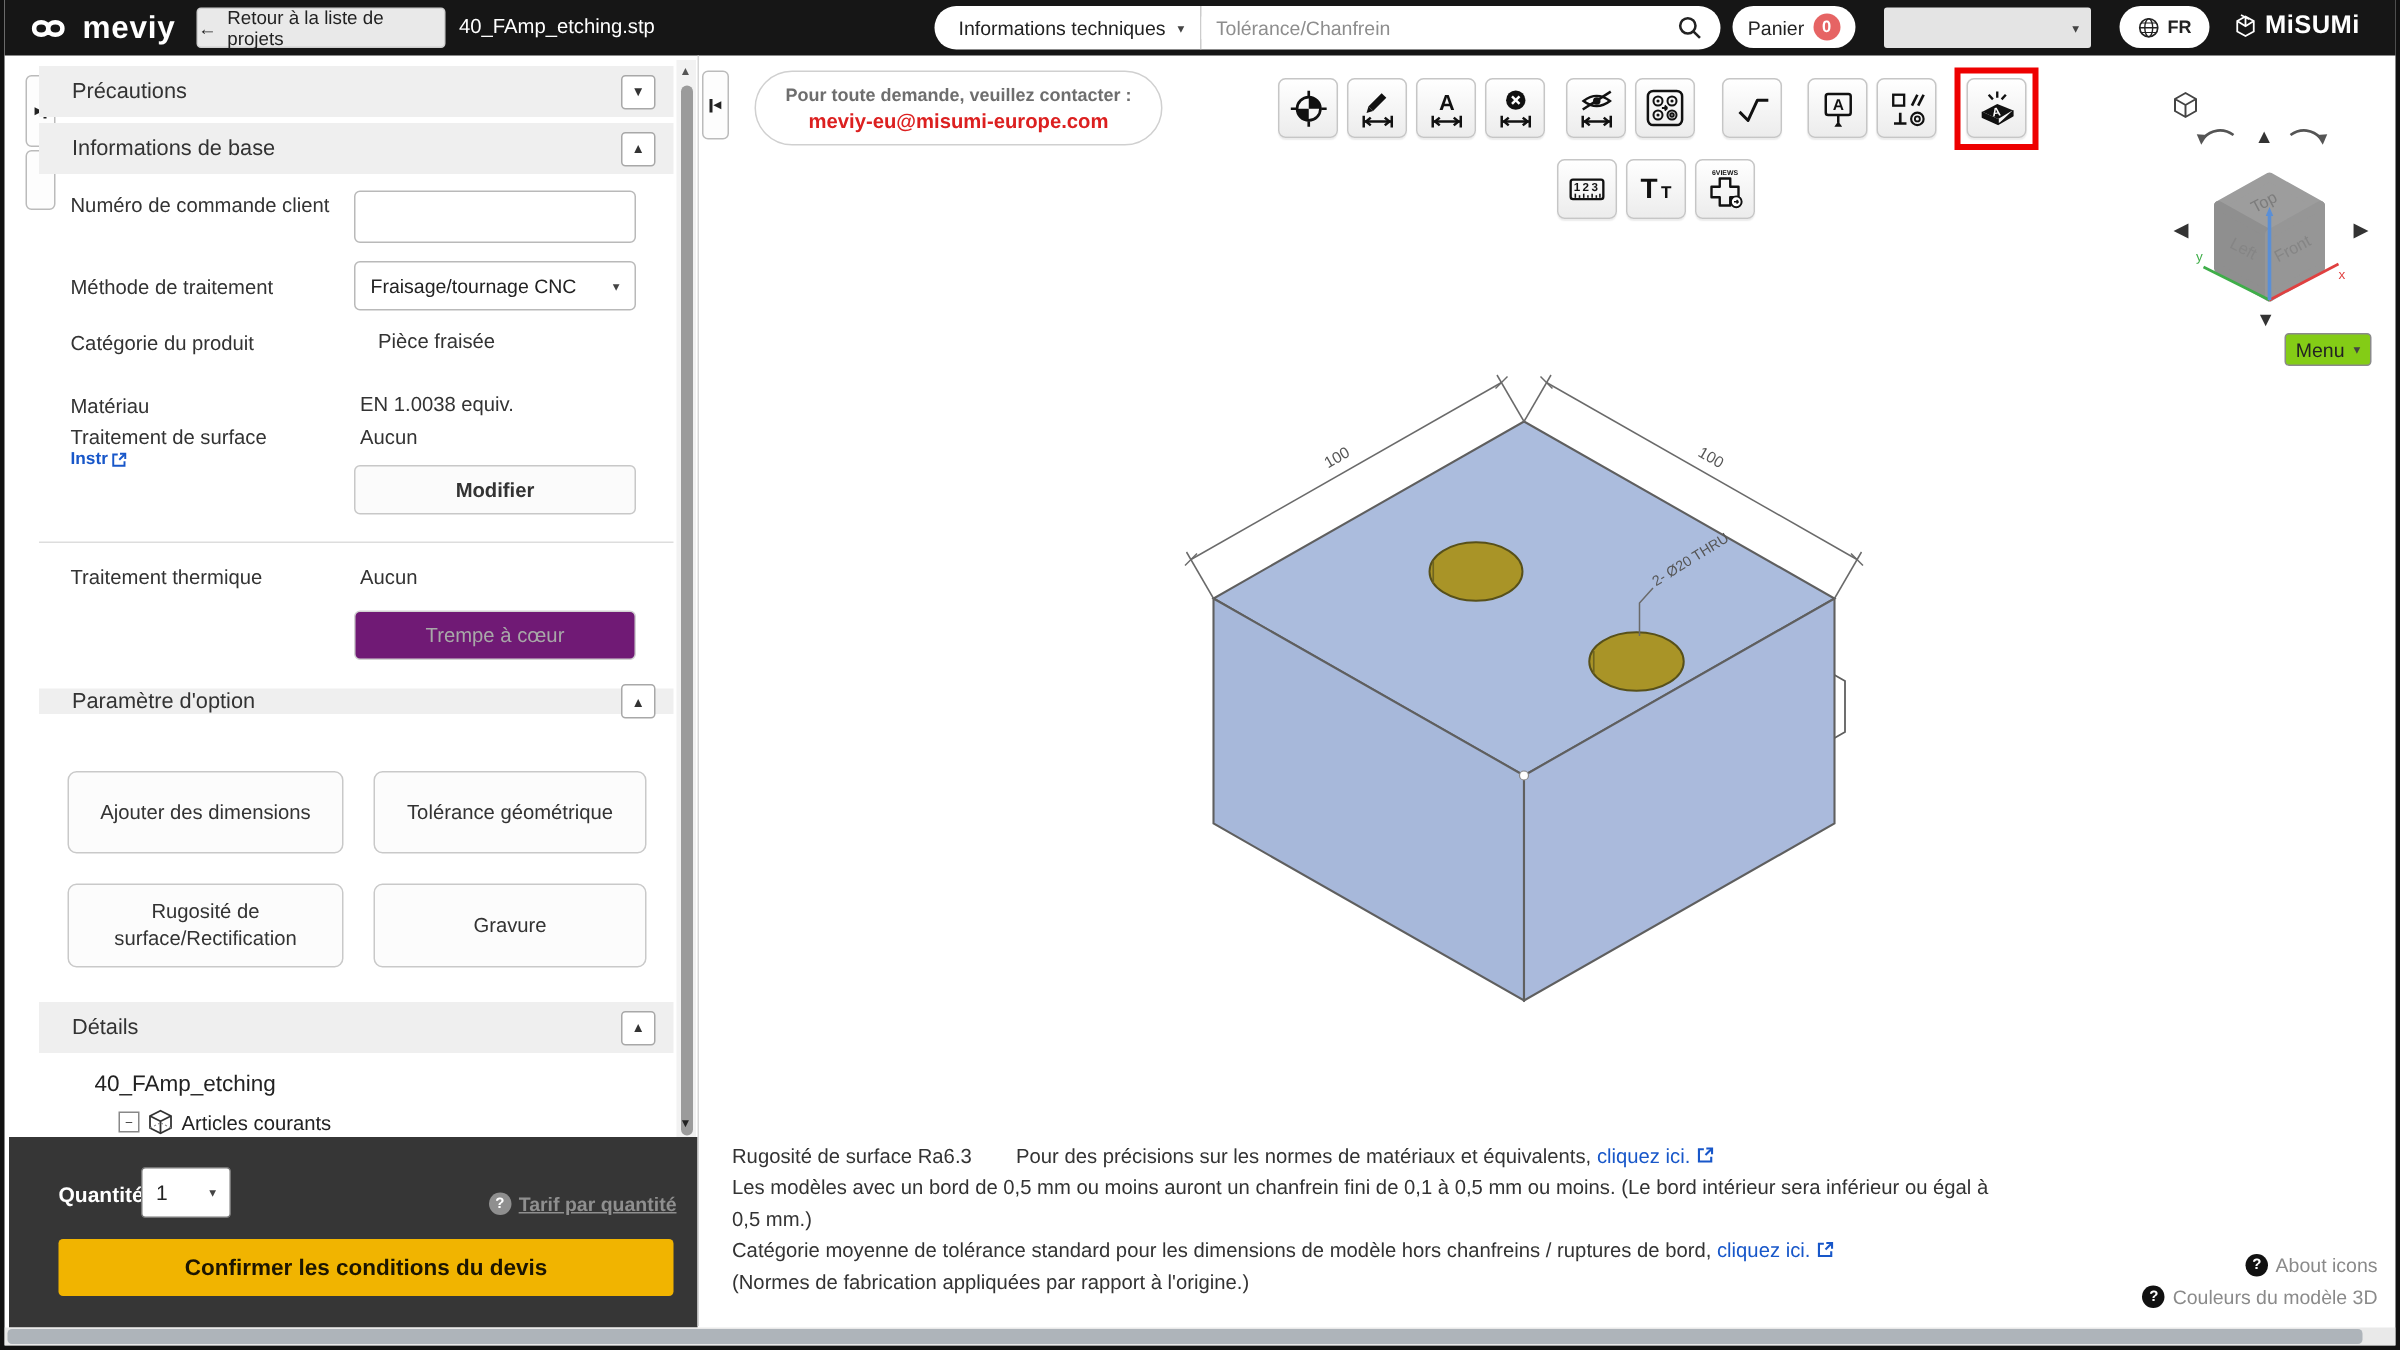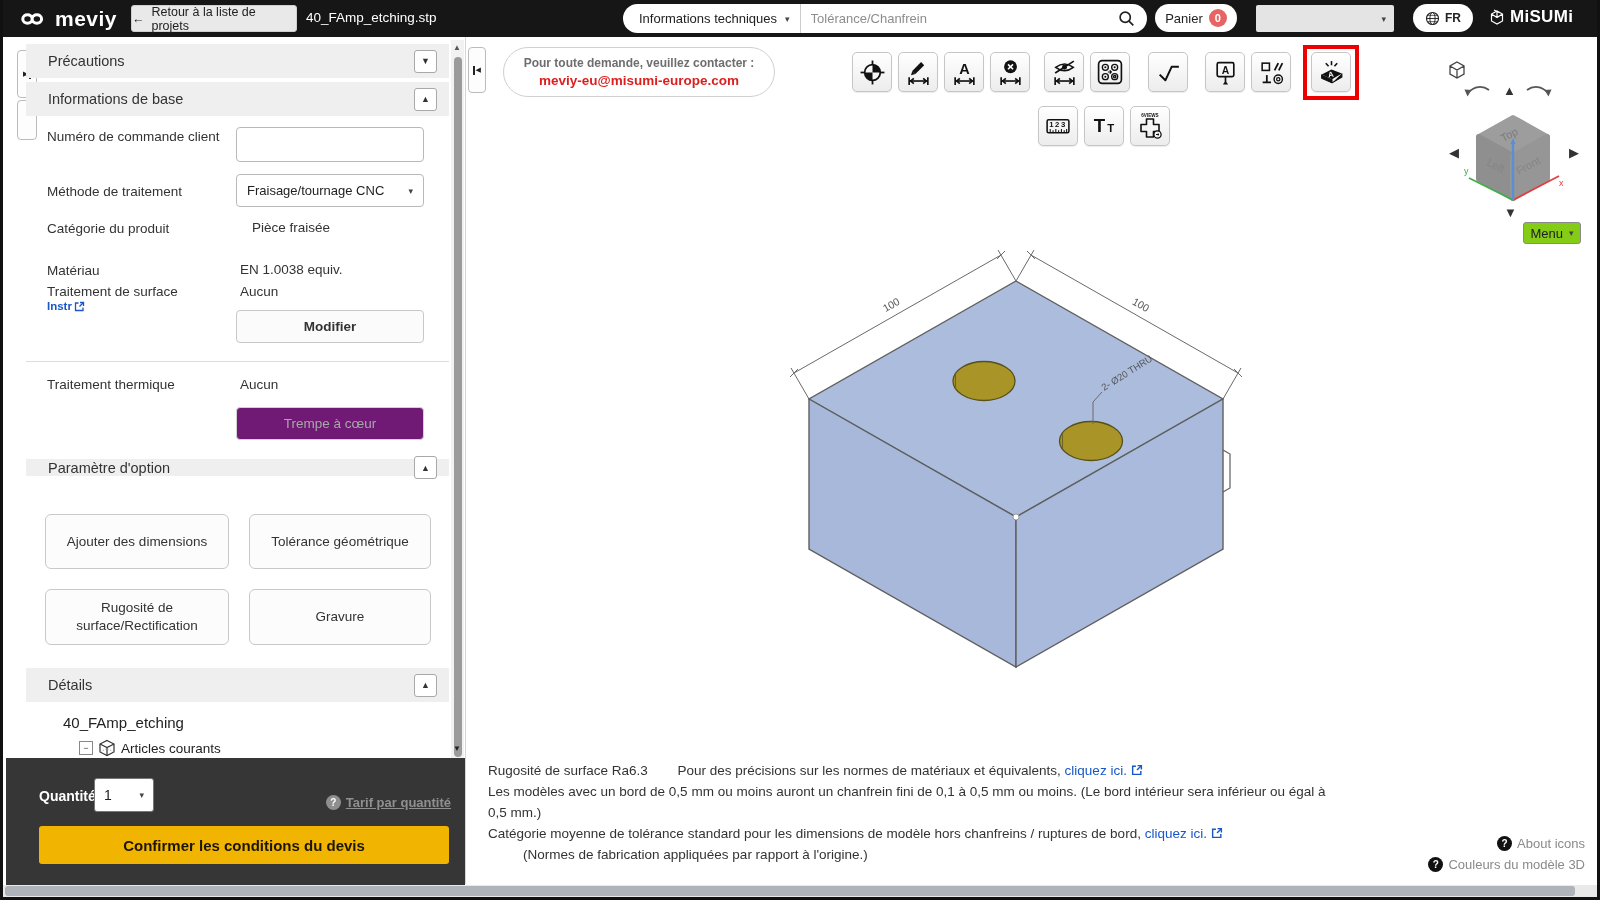--- a/index.html
+++ b/index.html
@@ -498,21 +498,21 @@
     <div class="a note" style="left:485px;top:805px;">0,5 mm.)</div>
     <div class="a note" style="left:485px;top:826px;">
       <span>Catégorie moyenne de tolérance standard pour les dimensions de modèle hors chanfreins / ruptures de bord,</span>
       <span class="lnk">cliquez ici.</span>
       <svg class="extlink" width="12" height="12" viewBox="0 0 11 11">
         <path d="M4.5 2 H1.5 V9.5 H9 V6.5" fill="none" stroke="#1857c9" stroke-width="1.3"></path>
         <path d="M6 1.5 H9.5 V5" fill="none" stroke="#1857c9" stroke-width="1.3"></path>
         <line x1="9.2" y1="1.8" x2="5.5" y2="5.5" stroke="#1857c9" stroke-width="1.3"></line>
       </svg>
     </div>
-    <div class="a note" style="left:485px;top:847px;margin-left:35px;">(Normes de fabrication appliquées par rapport à l'origine.)</div>
+    <div class="a note" style="left:485px;top:847px;">(Normes de fabrication appliquées par rapport à l'origine.)</div>
 
     <div class="a help-row" style="left:1390px;top:836px;width:192px;">
       <span class="qicon" style="background:#111;">?</span>
       <span>About icons</span>
     </div>
     <div class="a help-row" style="left:1390px;top:857px;width:192px;">
       <span class="qicon" style="background:#111;">?</span>
       <span>Couleurs du modèle 3D</span>
     </div>
   </div>

